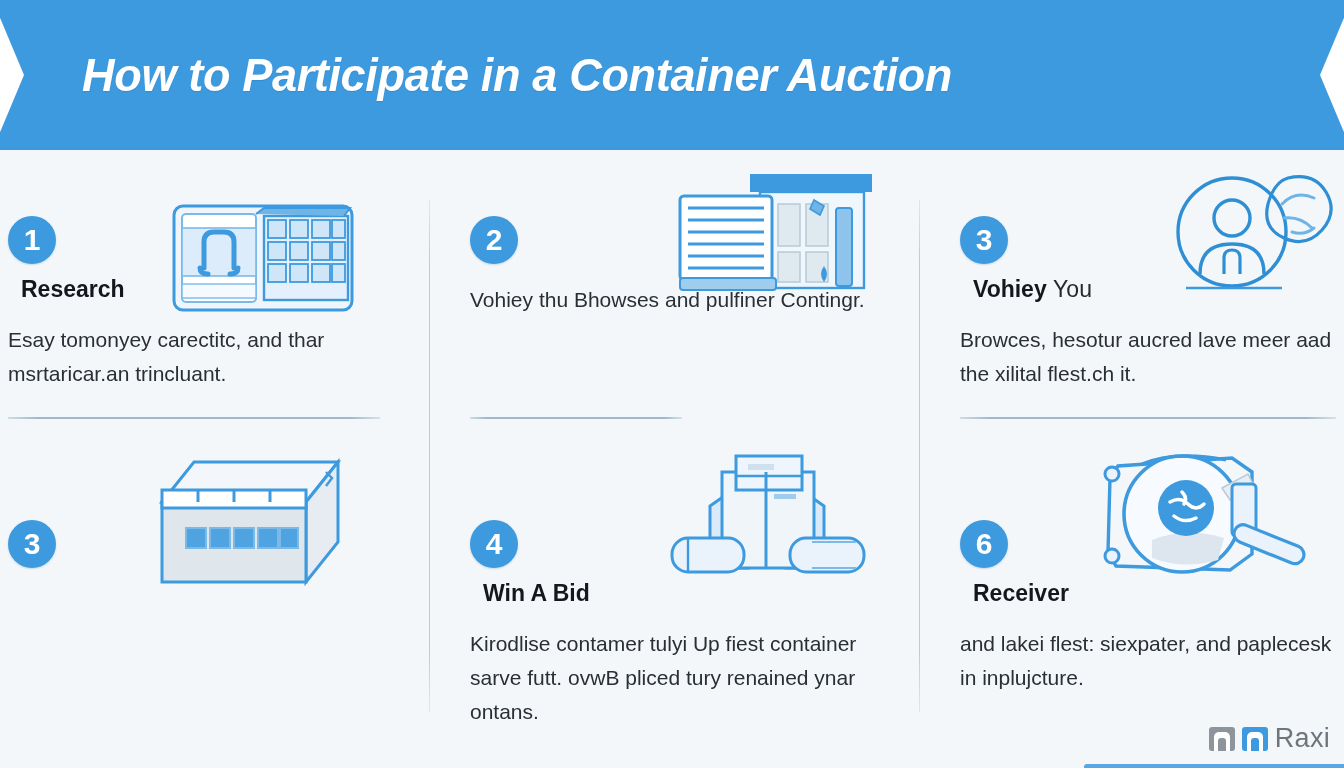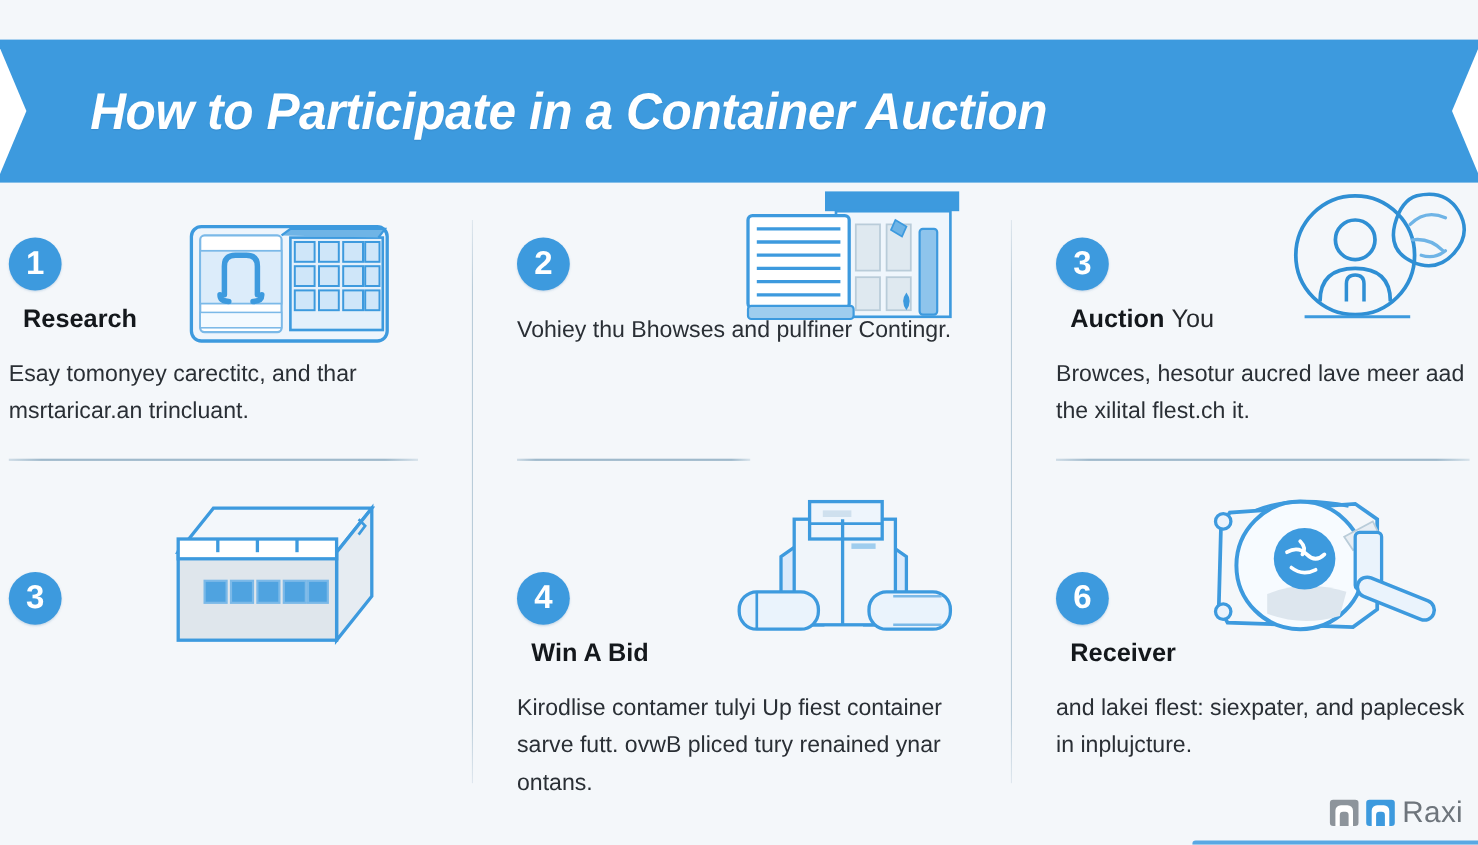--- a/index.html
+++ b/index.html
@@ -5,25 +5,24 @@
   html,body{margin:0;padding:0;}
   body{
     width:1344px;height:768px;overflow:hidden;
     background:#f4f7fa;
     font-family:"Liberation Sans","DejaVu Sans",sans-serif;
     color:#1d2227;
     position:relative;
   }
   
   .header{
-    position:absolute;left:0;top:0;width:1344px;height:130px;
+    position:absolute;left:0;top:0;width:1344px;height:150px;
     background:#3d9ade;
     display:flex;align-items:center;
     overflow:hidden;
-    margin-top:36px;
   }
   .header .notch-left,.header .notch-right{
     position:absolute;top:50%;transform:translateY(-50%);
     width:0;height:0;border-top:62px solid transparent;border-bottom:62px solid transparent;
   }
   .header .notch-left{left:-2px;border-left:26px solid #ffffff;}
   .header .notch-right{right:-2px;border-right:26px solid #ffffff;}
   .header-title{
     position:relative;z-index:3;
     margin-left:82px;
@@ -209,21 +208,21 @@
         <path d="M30 104 q0 -30 32 -30 q32 0 32 30" fill="none" stroke="#2f8fd4" stroke-width="3.4"></path>
         <path d="M54 104 v-16 q0-8 8-8 q8 0 8 8 v16" fill="none" stroke="#2f8fd4" stroke-width="3.2"></path>
         <path d="M118 8 q26 -6 38 14 q12 20 -4 38 q-16 18 -38 8 q-22 -10 -16 -34 q6 -22 20 -26 z" fill="none" stroke="#2f8fd4" stroke-width="3.2"></path>
         <path d="M112 34 q14 -14 32 -6 M114 48 q16 -2 28 10 M122 62 q12 4 22 -4" fill="none" stroke="#6fb4e6" stroke-width="3" stroke-linecap="round"></path>
         <line x1="16" y1="118" x2="112" y2="118" stroke="#3d9ade" stroke-width="2.6"></line>
       </svg>
     </div>
     <div style="position:absolute;left:8px;top:56px;">
       <div class="num">3</div>
       <div class="step-title">
-        <span>Auction</span>
+        <span>Vohiey</span>
         <span class="reg"> You</span>
       </div>
       <div class="step-body">Browces, hesotur aucred lave meer aad the xilital flest.ch it.</div>
     </div>
   </div>
 
   <div class="cell c4">
     <div class="icon-wrap i4">
       <svg width="200" height="140" viewBox="0 0 200 140">
         <path d="M12 52 L44 12 L188 12 L156 52 Z" fill="#f3f7fb" stroke="#3d9ade" stroke-width="3"></path>

